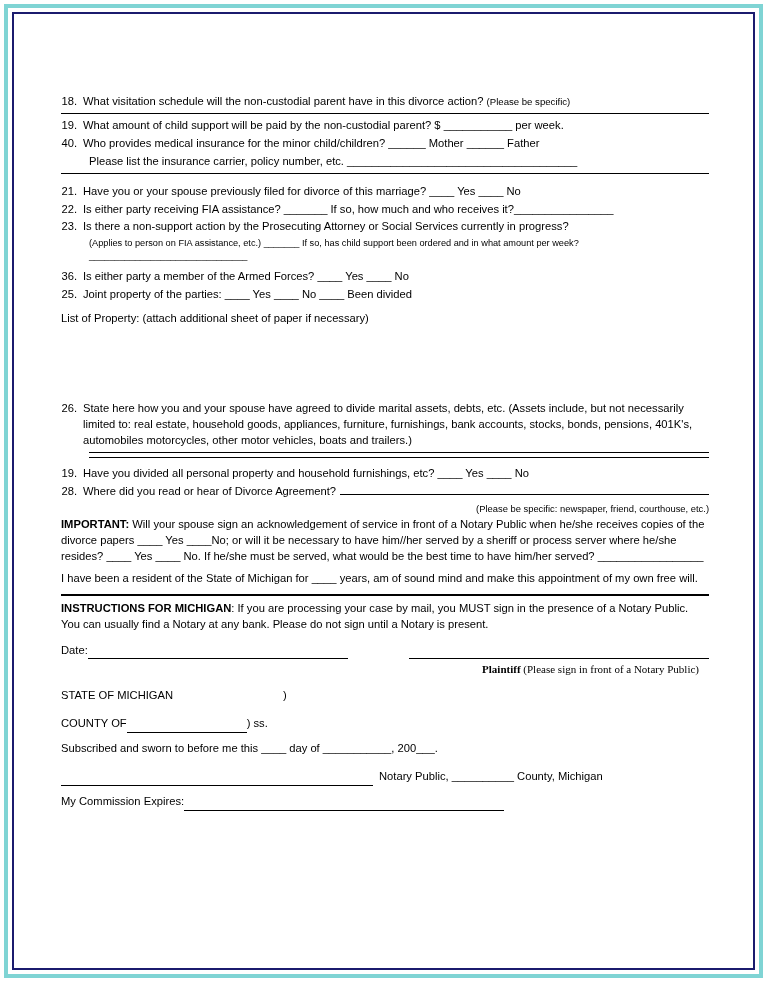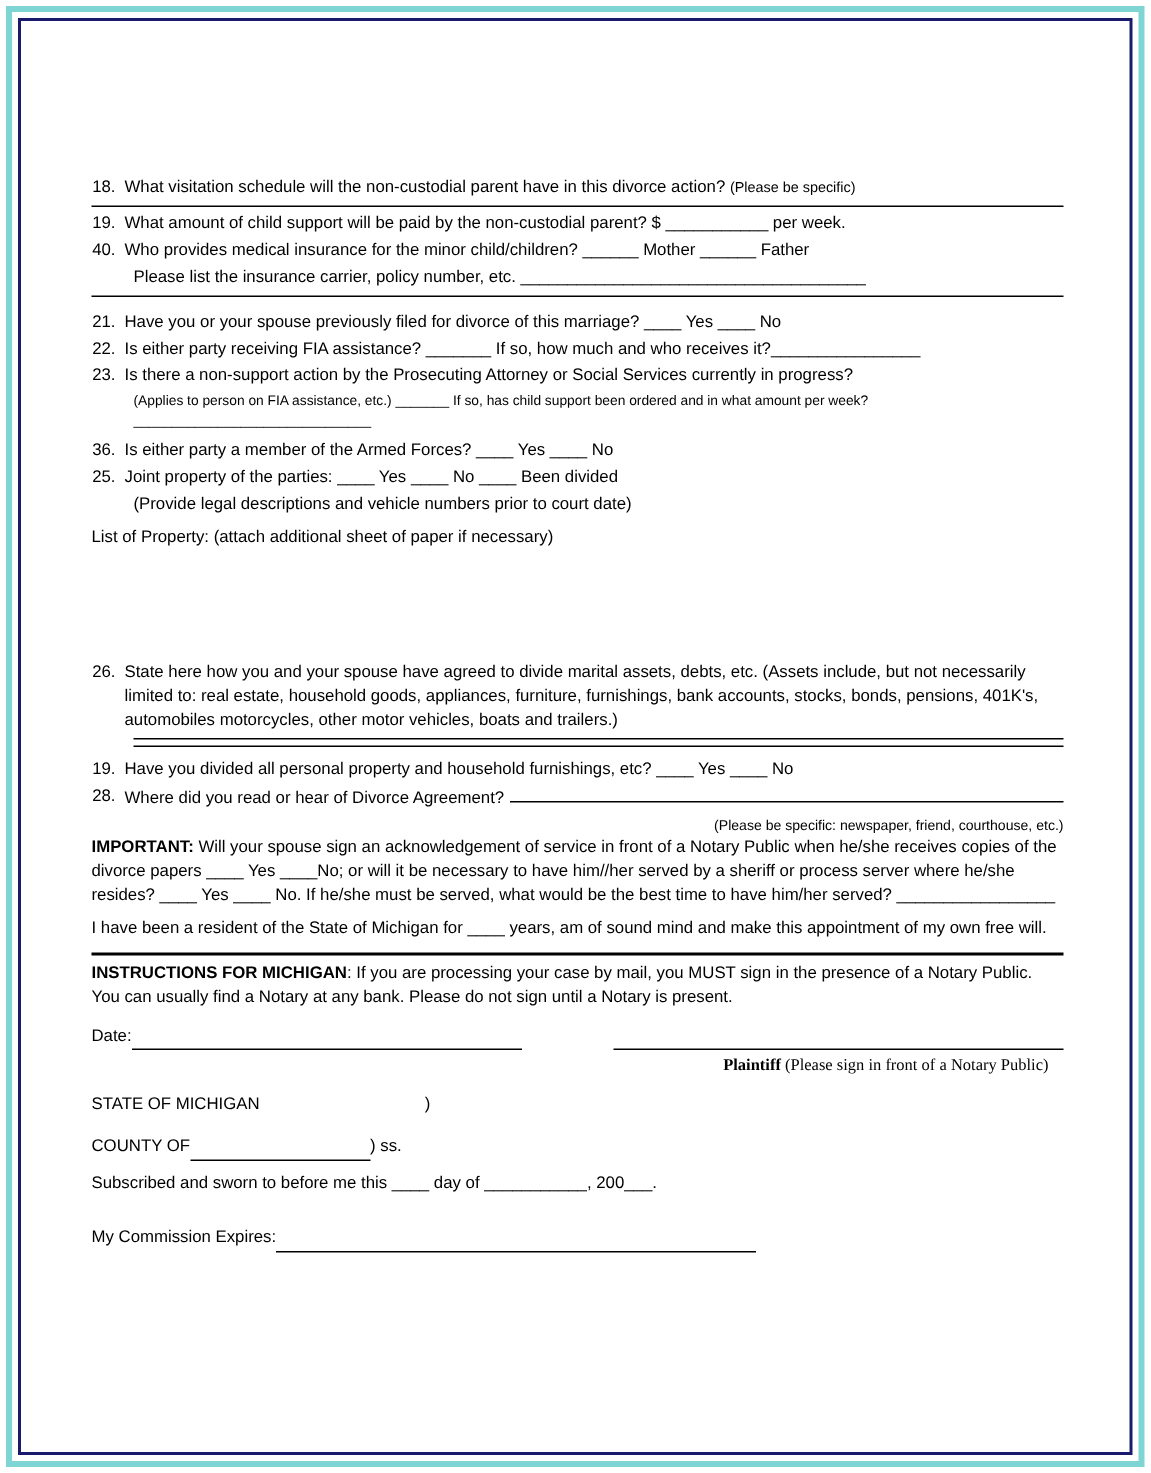--- a/index.html
+++ b/index.html
@@ -45,21 +45,20 @@
     overflow: hidden;
   }
   .content {
     position: absolute;
     left: 45px;
     top: 78px;
     width: 648px;
     font-size: 11.2px;
     line-height: 1.42;
     color: #000;
-    margin-top: 24px;
   }
   .q {
     display: flex;
     align-items: flex-start;
     margin-bottom: 2px;
   }
   .qnum {
     width: 22px;
     flex: 0 0 22px;
     text-align: right;
@@ -175,21 +174,20 @@
 
       <div class="q">
         <div class="qnum">36.</div>
         <div class="qtext">Is either party a member of the Armed Forces?  ____ Yes  ____ No</div>
       </div>
 
       <div class="q">
         <div class="qnum">25.</div>
         <div class="qtext">Joint property of the parties:  ____ Yes  ____ No  ____ Been divided</div>
       </div>
-      <div class="indent">(Provide legal descriptions and vehicle numbers prior to court date)</div>
 
       <div class="gap-sm"></div>
 
       <div>List of Property:   (attach additional sheet of paper if necessary)</div>
 
       <div class="gap-lg"></div>
       <div style="height:30px"></div>
 
       <div class="q">
         <div class="qnum">26.</div>
@@ -261,20 +259,25 @@
         <span class="blank-inline w120">&nbsp;</span>
         <span class="nowrap">) ss.</span>
       </div>
 
       <div style="height:8px"></div>
 
       <div>Subscribed and sworn to before me this ____ day of ___________, 200___.</div>
 
       <div style="height:12px"></div>
 
+      <div class="row">
+        <span class="blank-inline" style="width:312px">&nbsp;</span>
+        <span style="width:6px"></span>
+        <span class="nowrap">Notary Public, __________ County, Michigan</span>
+      </div>
 
       <div style="height:8px"></div>
 
       <div class="row">
         <span class="nowrap">My Commission Expires:</span>
         <span class="blank-inline" style="width:320px">&nbsp;</span>
       </div>
 
     </div>
   </div>

